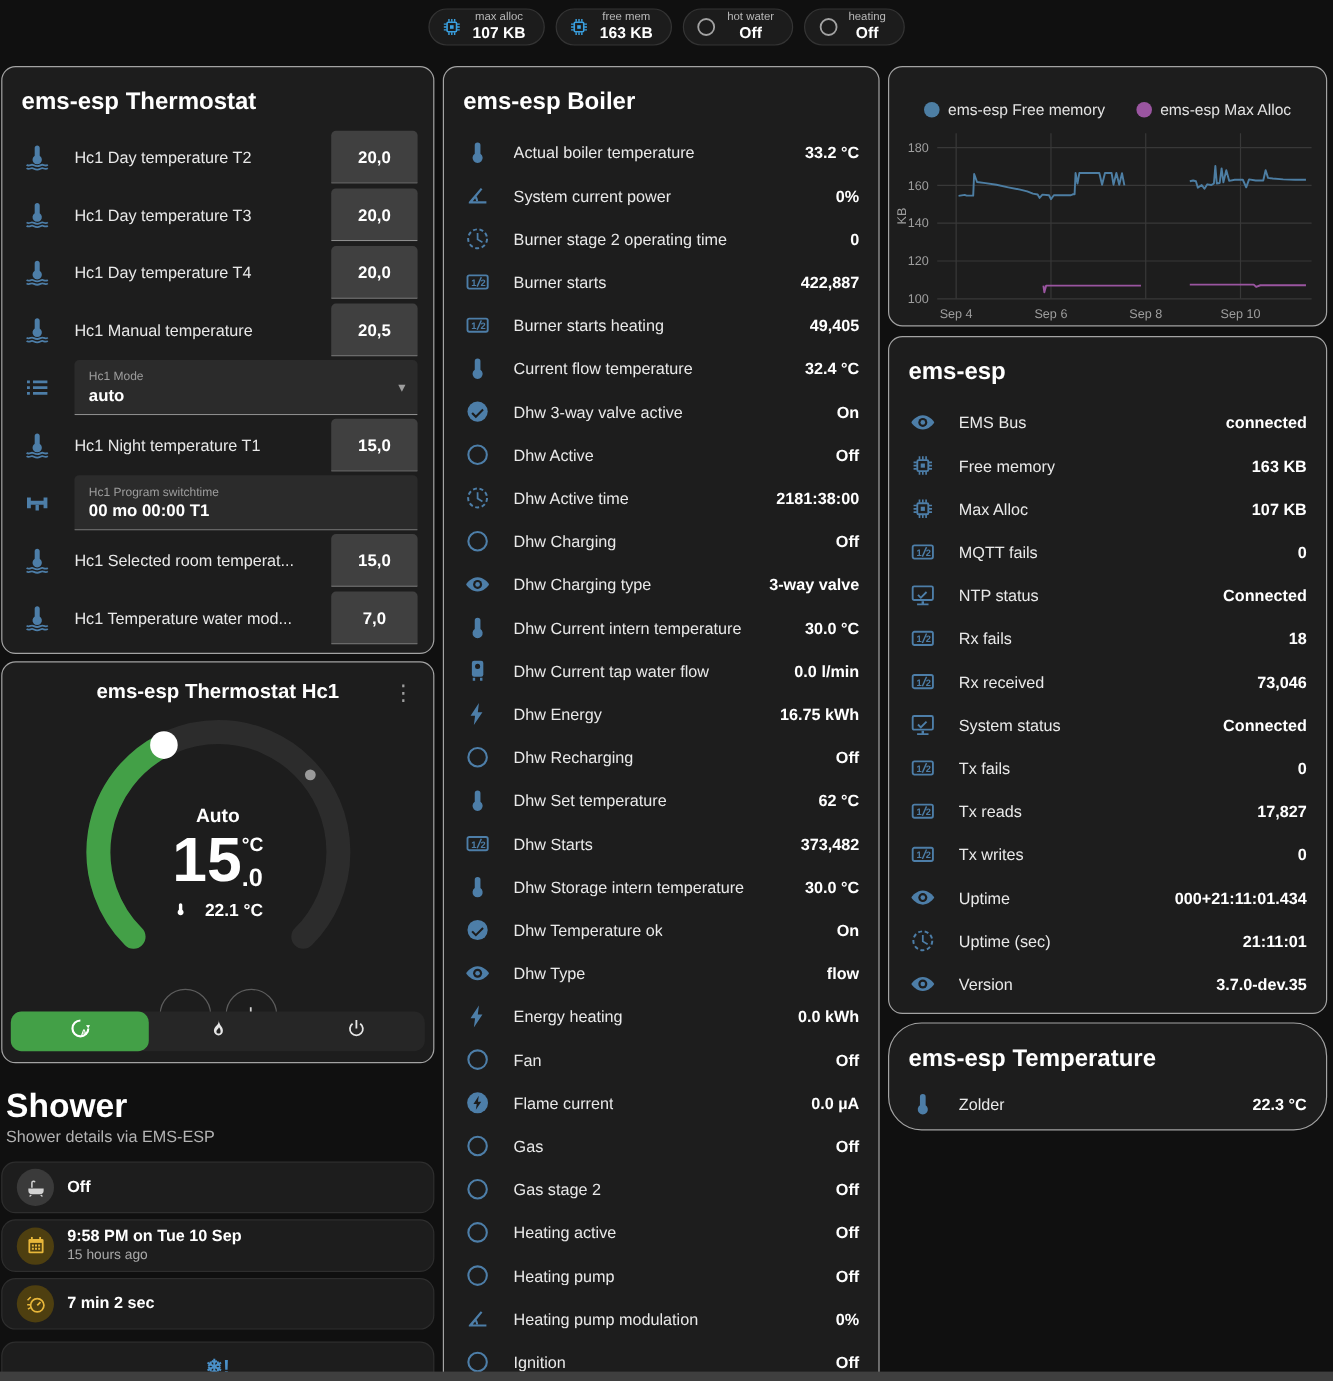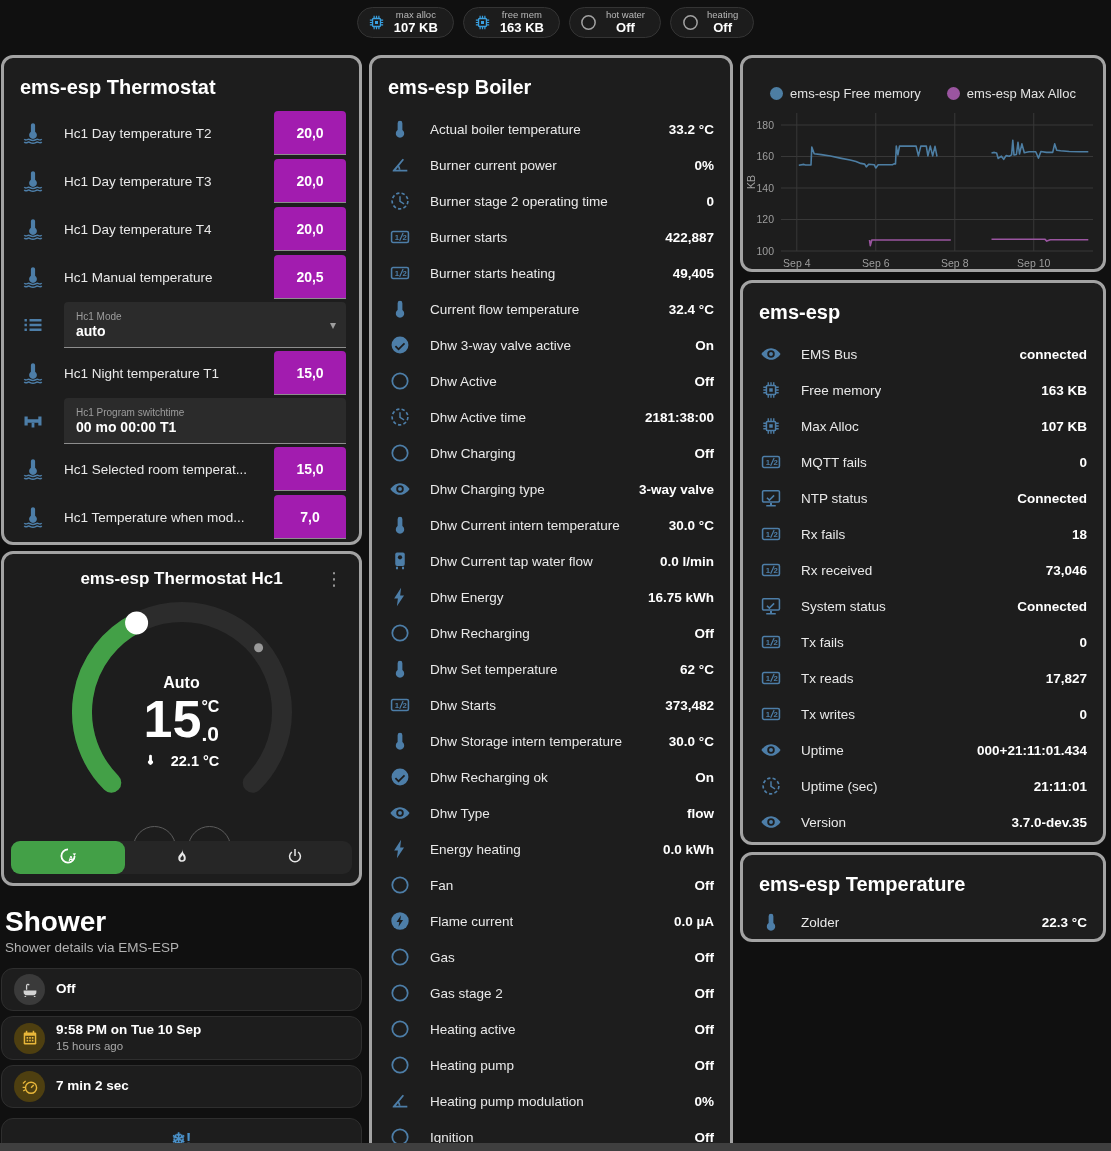--- a/index.html
+++ b/index.html
@@ -3,21 +3,21 @@
 <meta charset="utf-8">
 <style>
   * { box-sizing: border-box; }
   html,body { margin:0; padding:0; }
   body {
     width:1111px; height:1151px; overflow:hidden; position:relative;
     background:#101010; font-family:"Liberation Sans", sans-serif;
     -webkit-font-smoothing:antialiased;
   }
   .card {
-    position:absolute; background:#1d1d1d; border:3px solid #a3a3a3;
+    position:absolute; background:#1d1d1d; border:1px solid #a3a3a3;
     border-radius:12px; overflow:hidden;
   }
   .card-title { font-size:20px; font-weight:700; color:#fff; padding:18px 16px 10px 16px; }
   
   .rows { padding:2px 14px 6px 14px; }
   .erow { display:flex; align-items:center; height:36px; padding:0 2px; cursor:pointer; }
   .erow .ic { width:24px; height:24px; flex:0 0 24px; color:#4d7ea8; display:flex; align-items:center; justify-content:center; }
   .erow .ic svg { width:22px; height:22px; display:block; }
   .erow .lbl { margin-left:18px; font-size:13.5px; color:#e9e9e9; white-space:nowrap; overflow:hidden; }
   .erow .val { margin-left:auto; font-size:13.5px; font-weight:700; color:#fff; white-space:nowrap; padding-left:10px; }
@@ -31,21 +31,21 @@
   .badge .bic svg { width:19px; height:19px; }
   .badge .btxt { display:flex; flex-direction:column; align-items:center; line-height:1.15; }
   .badge .bl { font-size:9.5px; color:#b9b9b9; }
   .badge .bv { font-size:13px; font-weight:700; color:#fff; }
   
   .trow { display:flex; align-items:center; min-height:48px; padding:0 13px 0 9px; }
   .trow .ic { width:26px; height:26px; flex:0 0 26px; color:#4d7ea8; margin-left:7px; display:flex; align-items:center; justify-content:center; }
   .trow .ic svg { width:24px; height:24px; }
   .trow .lbl { margin-left:18px; font-size:13.5px; color:#e9e9e9; white-space:nowrap; overflow:hidden; flex:1; }
   .num-input {
-    width:72px; height:44px; background:#a21caf; border:none; border-bottom:1px solid #8d8d8d;
+    width:72px; height:44px; background:#404040; border:none; border-bottom:1px solid #8d8d8d;
     border-radius:4px 4px 0 0; color:#fff; font-size:14px; font-weight:700; text-align:center;
     font-family:"Liberation Sans",sans-serif; flex:0 0 72px;
   }
   .field-box {
     flex:1; height:46px; background:#2b2b2b; border-bottom:1px solid #8d8d8d;
     border-radius:4px 4px 0 0; margin-left:18px; padding:5px 12px; position:relative;
     display:flex; flex-direction:column; justify-content:center; cursor:pointer;
   }
   .field-label { font-size:10px; color:#9d9d9d; margin-bottom:1px; }
   .field-value { font-size:14px; color:#fff; font-weight:700; }
@@ -242,21 +242,21 @@
         <input class="num-input" value="15,0" style="">
       </div>
       <div class="trow">
         <span class="ic">
           <svg viewBox="0 0 24 24" fill="currentColor">
             <path d="M12 2.2c-1.2 0-2.1.9-2.1 2.1v6.4a3.9 3.9 0 1 0 4.2 0V4.3c0-1.2-.9-2.1-2.1-2.1z"></path>
             <path d="M3.2 18.3c1.6 1.5 3.1.1 4.4 0 1.4-.1 2 1.2 4.4 1.2 2.3 0 2.9-1.3 4.3-1.2 1.3.1 2.8 1.5 4.5 0" stroke="currentColor" stroke-width="1.5" fill="none"></path>
             <path d="M3.2 21.1c1.6 1.5 3.1.1 4.4 0 1.4-.1 2 1.2 4.4 1.2 2.3 0 2.9-1.3 4.3-1.2 1.3.1 2.8 1.5 4.5 0" stroke="currentColor" stroke-width="1.5" fill="none"></path>
           </svg>
         </span>
-        <span class="lbl">Hc1 Temperature when mod...</span>
+        <span class="lbl">Hc1 Temperature water mod...</span>
         <input class="num-input" value="7,0" style="">
       </div>
     </div>
 </div>
 
 <div class="card" style="left:1px; top:551px; width:361px; height:335px;">
   <div class="hc1-title">ems-esp Thermostat Hc1</div>
   <div class="dots-menu">⋮</div>
   <div class="dial-wrap">
     <svg class="dial-svg" id="dial-svg" width="240" height="240" viewBox="0 0 240 240">
@@ -367,21 +367,21 @@
         <span class="lbl">Actual boiler temperature</span>
         <span class="val">33.2 °C</span>
       </div>
       <div class="erow">
         <span class="ic">
           <svg viewBox="0 0 24 24" fill="currentColor">
             <path d="M20 17.2H7.6L16.4 6.3l-1.5-1.2L4 17.9v1.2h16z"></path>
             <path d="M12.5 17.2c0-2.1-.9-4-2.3-5.3l-1.2 1.5c1 1 1.6 2.3 1.6 3.8z"></path>
           </svg>
         </span>
-        <span class="lbl">Burner current power</span>
+        <span class="lbl">System current power</span>
         <span class="val">0%</span>
       </div>
       <div class="erow">
         <span class="ic">
           <svg viewBox="0 0 24 24">
             <circle cx="12" cy="12" r="8.6" fill="none" stroke="currentColor" stroke-width="1.8" stroke-dasharray="3.6 2.4"></circle>
             <path fill="currentColor" d="M11.2 6.8h1.6v5.3l4 2.4-.8 1.3-4.8-2.9z"></path>
           </svg>
         </span>
         <span class="lbl">Burner stage 2 operating time</span>
@@ -537,21 +537,21 @@
         <span class="lbl">Dhw Storage intern temperature</span>
         <span class="val">30.0 °C</span>
       </div>
       <div class="erow">
         <span class="ic">
           <svg viewBox="0 0 24 24">
             <circle cx="12" cy="12" r="9.2" fill="currentColor"></circle>
             <path d="M10.4 15.3 7.7 12.6l-1.4 1.3 4.1 4.1 7.2-7.2-1.3-1.3z" fill="#1d1d1d"></path>
           </svg>
         </span>
-        <span class="lbl">Dhw Recharging ok</span>
+        <span class="lbl">Dhw Temperature ok</span>
         <span class="val">On</span>
       </div>
       <div class="erow">
         <span class="ic">
           <svg viewBox="0 0 24 24">
             <path fill="currentColor" d="M12 5.6c-5.2 0-9.3 4.4-10.4 6.4 1.1 2 5.2 6.4 10.4 6.4s9.3-4.4 10.4-6.4C21.3 10 17.2 5.6 12 5.6z"></path>
             <circle cx="12" cy="12" r="4.1" fill="#1d1d1d"></circle>
             <circle cx="12" cy="12" r="2.1" fill="currentColor"></circle>
           </svg>
         </span>
@@ -840,21 +840,21 @@
             <circle cx="12" cy="12" r="4.1" fill="#1d1d1d"></circle>
             <circle cx="12" cy="12" r="2.1" fill="currentColor"></circle>
           </svg>
         </span>
         <span class="lbl">Version</span>
         <span class="val">3.7.0-dev.35</span>
       </div>
     </div>
 </div>
 
-<div class="card" style="left:740px; top:852px; width:366px; height:90px;">
+<div class="card" style="left:740px; top:852px; width:366px; height:90px;border-radius:28px;">
   <div class="card-title" style="padding-bottom:6px;">ems-esp Temperature</div>
   <div class="rows" id="temperature-rows">
       <div class="erow">
         <span class="ic">
           <svg viewBox="0 0 24 24" fill="currentColor">
             <path d="M12 3a2.6 2.6 0 0 0-2.6 2.6v7.6a4.6 4.6 0 1 0 5.2 0V5.6A2.6 2.6 0 0 0 12 3z"></path>
           </svg>
         </span>
         <span class="lbl">Zolder</span>
         <span class="val">22.3 °C</span>

